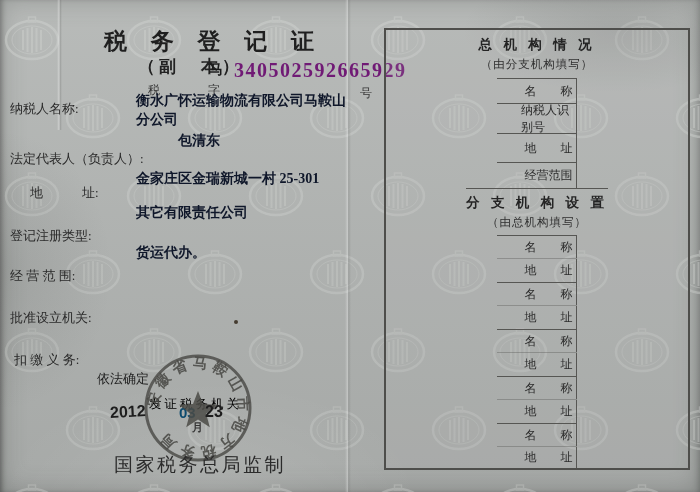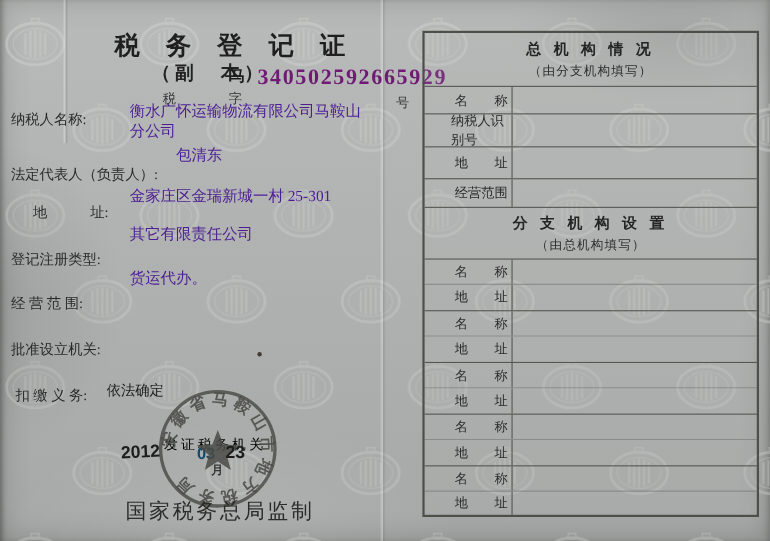--- a/index.html
+++ b/index.html
@@ -14,33 +14,33 @@
       radial-gradient(220px 90px at 88% 6%, rgba(70,72,70,.16), transparent 70%),
       radial-gradient(160px 200px at 0% 55%, rgba(70,72,70,.14), transparent 70%),
       radial-gradient(300px 160px at 30% 100%, rgba(255,255,255,.10), transparent 70%),
       linear-gradient(90deg, transparent 0, rgba(255,255,255,.38) 45%, rgba(95,97,95,.30) 58%, transparent 100%),
       linear-gradient(90deg, transparent 0, rgba(255,255,255,.30) 45%, rgba(95,97,95,.22) 60%, transparent 100%),
       linear-gradient(180deg, rgba(255,255,255,.10), rgba(0,0,0,.06));
     background-repeat:no-repeat,no-repeat,no-repeat,no-repeat,no-repeat,no-repeat;
     background-size:auto,auto,auto,5px 130px,6px 492px,auto;
     background-position:0 0,0 0,0 0,57px 0,345px 0,0 0;}
   .abs{position:absolute;z-index:2;}
-  .fill{color:#4c1d95;font-weight:normal;}
+  .fill{color:#0f172a;font-weight:bold;margin-left:18px;}
   .title{font-size:23px;font-weight:bold;letter-spacing:9px;color:#1f1f1f;}
   .copy{font-size:17px;font-weight:bold;letter-spacing:4px;color:#222;}
   .serial{font-size:14px;font-weight:bold;color:#1a1a1a;}
   .certno{font-size:20px;font-weight:bold;letter-spacing:1.5px;color:#701a75;}
   .lab{font-size:13px;color:#2a2a2a;}
   .val{font-size:14px;}
   .smalltag{font-size:12px;color:#343434;}
   .dot{position:absolute;width:4px;height:4px;border-radius:50%;background:#453b30;z-index:2;}
   
   .rtable{position:absolute;left:384px;top:28px;width:306px;height:442px;z-index:2;
           border:2px solid #4e4e4b;box-sizing:border-box;display:flex;flex-direction:column;
-          background:rgba(178,181,179,.15);}
+          background:rgba(178,181,179,.15);align-items:center;}
   .sechead{display:flex;flex-direction:column;align-items:center;justify-content:center;}
   .sechead .t{font-size:13.5px;font-weight:bold;letter-spacing:4px;color:#242424;}
   .sechead .s{font-size:11.5px;color:#2e2e2e;margin-top:3px;letter-spacing:1px;}
   .trow{display:flex;border-top:1px solid #565653;box-sizing:border-box;}
   .trow .lbl{width:80px;border-right:1px solid #565653;display:flex;align-items:center;
              justify-content:center;font-size:12px;color:#2b2b2b;box-sizing:border-box;padding-left:24px;}
   .trow .cell{flex:1;}
   .faintline{border-top:1px solid rgba(86,86,83,.38) !important;}
   .seal-svg{position:absolute;left:135px;top:351px;z-index:4;}
   .date-ink{position:absolute;font-family:"Liberation Sans","DejaVu Sans",sans-serif;
@@ -95,21 +95,21 @@
 
   <div class="abs val fill" style="left:118px;top:204px;">其它有限责任公司</div>
   <div class="abs lab" style="left:10px;top:227px;">登记注册类型:</div>
 
   <div class="abs val fill" style="left:118px;top:244px;">货运代办。</div>
   <div class="abs lab" style="left:10px;top:267px;">经 营 范 围:</div>
 
   <div class="abs lab" style="left:10px;top:309px;">批准设立机关:</div>
 
   <div class="abs lab" style="left:14px;top:351px;">扣 缴 义 务:</div>
-  <div class="abs lab" style="left:97px;top:346px;color:#202020;">依法确定</div>
+  <div class="abs lab" style="left:97px;top:370px;color:#202020;">依法确定</div>
 
   <div class="abs" style="left:149px;top:396px;font-size:12.5px;letter-spacing:3px;color:#000000;z-index:2;">发证税务机关</div>
 
   <div class="date-ink" style="left:110px;top:403px;font-size:16px;transform:rotate(-3deg);">2012</div>
   <div class="date-ink" style="left:179px;top:404px;font-size:15px;z-index:3;color:#0c4a6e;">03</div>
   <div class="date-ink" style="left:192px;top:420px;font-size:11px;z-index:5;color:#353535;">月</div>
   <div class="date-ink" style="left:205px;top:403px;font-size:16px;">23</div>
 
   <svg class="seal-svg" width="126" height="118" viewBox="0 0 126 118">
     <defs>

